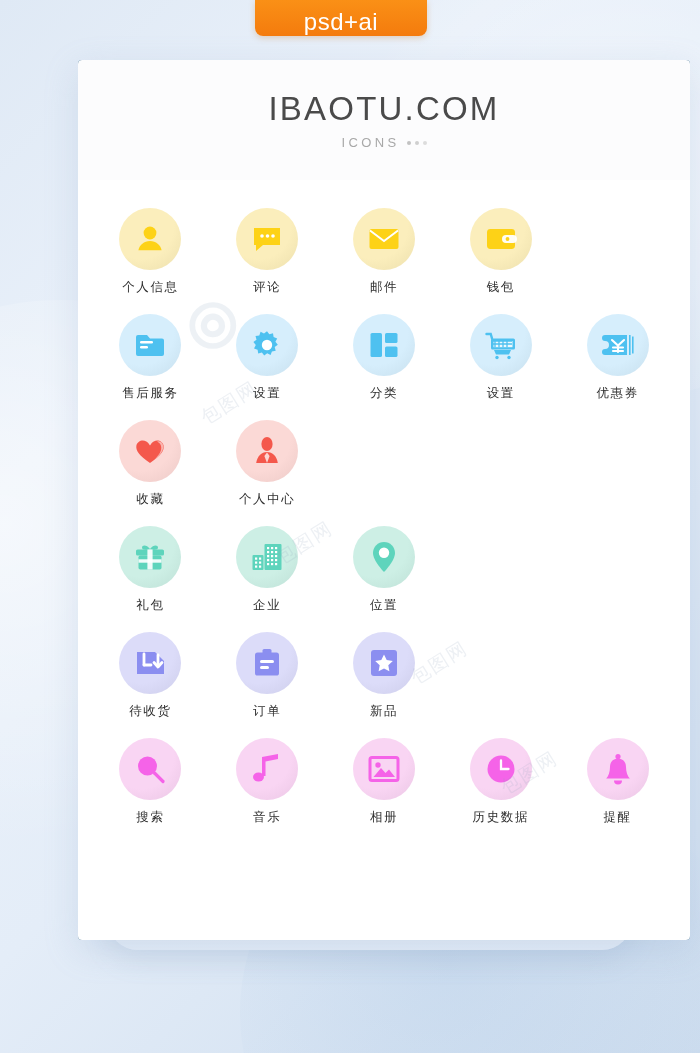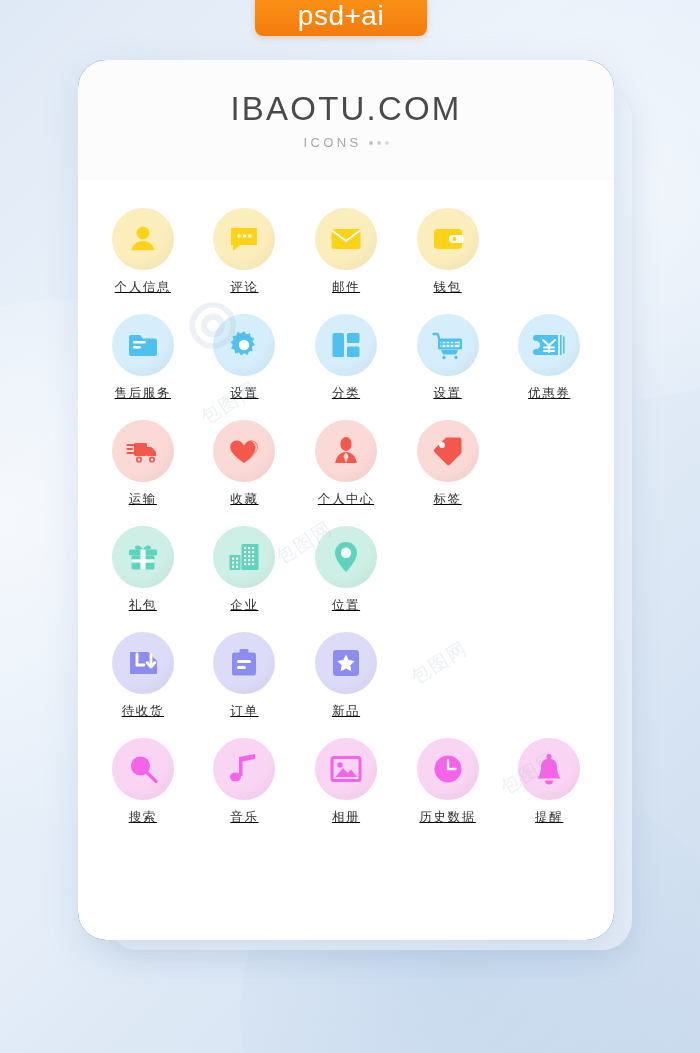--- a/index.html
+++ b/index.html
@@ -28,40 +28,40 @@
     right: -60px; bottom: -200px; width: 520px; height: 480px;
     background: radial-gradient(circle at 40% 40%, rgba(180,205,232,0.35), rgba(180,205,232,0) 70%);
   }
 
   
   .badge {
     position: absolute; left: 255px; top: 0px;
     width: 172px; height: 36px;
     background: linear-gradient(180deg, #fa9016 0%, #f47b0d 100%);
     border-radius: 0 0 8px 8px;
-    display: flex; align-items: flex-start; justify-content: center;
-    color: #ffffff; font-size: 28px; letter-spacing: .5px;
+    display: flex; align-items: flex-end; justify-content: center;
+    color: #ffffff; font-size: 24px; letter-spacing: .5px;
     box-shadow: 0 2px 6px rgba(200,110,10,.25);
   }
 
   
   .card-back {
     position: absolute; left: 108px; top: 90px;
     width: 524px; height: 860px;
     background: linear-gradient(160deg, #eef4fb 0%, #e3ecf7 100%);
     border-radius: 30px;
     box-shadow: 0 8px 28px rgba(120,150,185,.18);
   }
 
   
   .card {
     position: absolute; left: 78px; top: 60px;
-    width: 536px; height: 880px;
+    width: 612px; height: 880px;
     background: #0c4a6e;
-    border-radius: 28px;
+    border-radius: 4px;
     box-shadow: 0 10px 34px rgba(130,160,195,.22);
     overflow: hidden;
   }
   .card-header {
     height: 120px;
     display: flex; flex-direction: column;
     align-items: center; justify-content: center;
     background: #fcfcfd;
   }
   .brand-title {
@@ -74,21 +74,20 @@
   }
   .dots { display: flex; gap: 4px; align-items: center; }
   .dots i { width: 4px; height: 4px; border-radius: 50%; background: #c2c2c2; display:block; }
   .dots i:nth-child(2) { background: #cfcfcf; }
   .dots i:nth-child(3) { background: #dcdcdc; }
 
   .icon-panel {
     background: #ffffff;
     padding: 28px 14px 18px 14px;
     height: 760px;
-    text-decoration: underline;
   }
   .grid-row {
     display: grid; grid-template-columns: repeat(5, 1fr);
     margin-bottom: 18px;
   }
   .icon-cell {
     display: flex; flex-direction: column; align-items: center;
   }
   .circle {
     width: 62px; height: 62px; border-radius: 50%;
@@ -236,58 +235,35 @@
               <path d="M12 19.5h10M12 23h10M17 17v7" stroke="#fff" stroke-width="2.1" stroke-linecap="round"></path>
             </svg>
           </div>
           <div class="icon-label">优惠券</div>
         </div>
       </div>
       <div class="grid-row">
         <div class="icon-cell">
           <div class="circle" style="background: radial-gradient(circle at 36% 30%, rgb(251, 217, 214) 0%, rgb(251, 217, 214) 55%, rgb(236, 202, 199) 100%);">
             <svg width="34" height="34" viewBox="0 0 34 34" fill="#f4584c">
-              <rect x="8" y="9" width="13" height="13" rx="1.4"></rect>
-              <path d="M21 13h4.5l4.5 5v4H21z"></path>
-              <path d="M1.5 11h6M1.5 15h4.5M1.5 19h6" stroke="#f4584c" stroke-width="2" stroke-linecap="round"></path>
-              <circle cx="13" cy="25.5" r="3.1"></circle>
-              <circle cx="13" cy="25.5" r="1.3" fill="#fff"></circle>
-              <circle cx="26" cy="25.5" r="3.1"></circle>
-              <circle cx="26" cy="25.5" r="1.3" fill="#fff"></circle>
-            </svg>
-          </div>
-          <div class="icon-label">运输</div>
-        </div>
-        <div class="icon-cell">
-          <div class="circle" style="background: radial-gradient(circle at 36% 30%, rgb(251, 217, 214) 0%, rgb(251, 217, 214) 55%, rgb(236, 202, 199) 100%);">
-            <svg width="34" height="34" viewBox="0 0 34 34" fill="#f4584c">
               <path d="M17 29C6 21.5 2.5 16.5 3.4 11.6 4.2 7.3 9.4 5 13.3 7.5c1.6 1 2.9 2.6 3.7 4 .8-1.4 2.1-3 3.7-4C24.6 5 29.8 7.3 30.6 11.6 31.5 16.5 28 21.5 17 29z"></path>
               <path d="M24 7.5c3.5 1.4 5.2 5.2 3.8 9.2-1 3-3.3 5.8-6 8.2 4.7-3.3 7.8-7.2 8.5-11 .6-3.4-1.7-6.2-4.6-6.6z" fill="#fff" opacity=".55"></path>
             </svg>
           </div>
           <div class="icon-label">收藏</div>
         </div>
         <div class="icon-cell">
           <div class="circle" style="background: radial-gradient(circle at 36% 30%, rgb(251, 217, 214) 0%, rgb(251, 217, 214) 55%, rgb(236, 202, 199) 100%);">
             <svg width="34" height="34" viewBox="0 0 34 34" fill="#f4584c">
               <ellipse cx="17" cy="10" rx="5.6" ry="7"></ellipse>
               <path d="M17 18c-5.6 0-9.8 4.2-10.8 11h21.6C26.8 22.2 22.6 18 17 18z"></path>
               <path d="M17 18.5 14.4 22l2.6 7 2.6-7z" fill="#fff" opacity=".75"></path>
             </svg>
           </div>
           <div class="icon-label">个人中心</div>
-        </div>
-        <div class="icon-cell">
-          <div class="circle" style="background: radial-gradient(circle at 36% 30%, rgb(251, 217, 214) 0%, rgb(251, 217, 214) 55%, rgb(236, 202, 199) 100%);">
-            <svg width="34" height="34" viewBox="0 0 34 34" fill="#f4584c">
-              <path d="M3.5 15 15 3.5h13.5A2 2 0 0 1 30.5 5.5V19L19 30.5a2.3 2.3 0 0 1-3.2 0L3.5 18.2a2.3 2.3 0 0 1 0-3.2z"></path>
-              <circle cx="11" cy="11" r="2.9" fill="#fff"></circle>
-            </svg>
-          </div>
-          <div class="icon-label">标签</div>
         </div>
       </div>
       <div class="grid-row">
         <div class="icon-cell">
           <div class="circle" style="background: radial-gradient(circle at 36% 30%, rgb(205, 239, 229) 0%, rgb(205, 239, 229) 55%, rgb(190, 224, 214) 100%);">
             <svg width="34" height="34" viewBox="0 0 34 34" fill="#5ed4bc">
               <path d="M17 9c-3.2-4.6-8-4.4-8-1.4 0 2.2 3 3 8 1.4zm0 0c3.2-4.6 8-4.4 8-1.4 0 2.2-3 3-8 1.4z"></path>
               <rect x="3" y="9.5" width="28" height="6" rx="1.6"></rect>
               <rect x="5.5" y="15.5" width="23" height="14" rx="1.8"></rect>
               <rect x="14.4" y="9.5" width="5.2" height="20" fill="#fff" opacity=".9"></rect>

